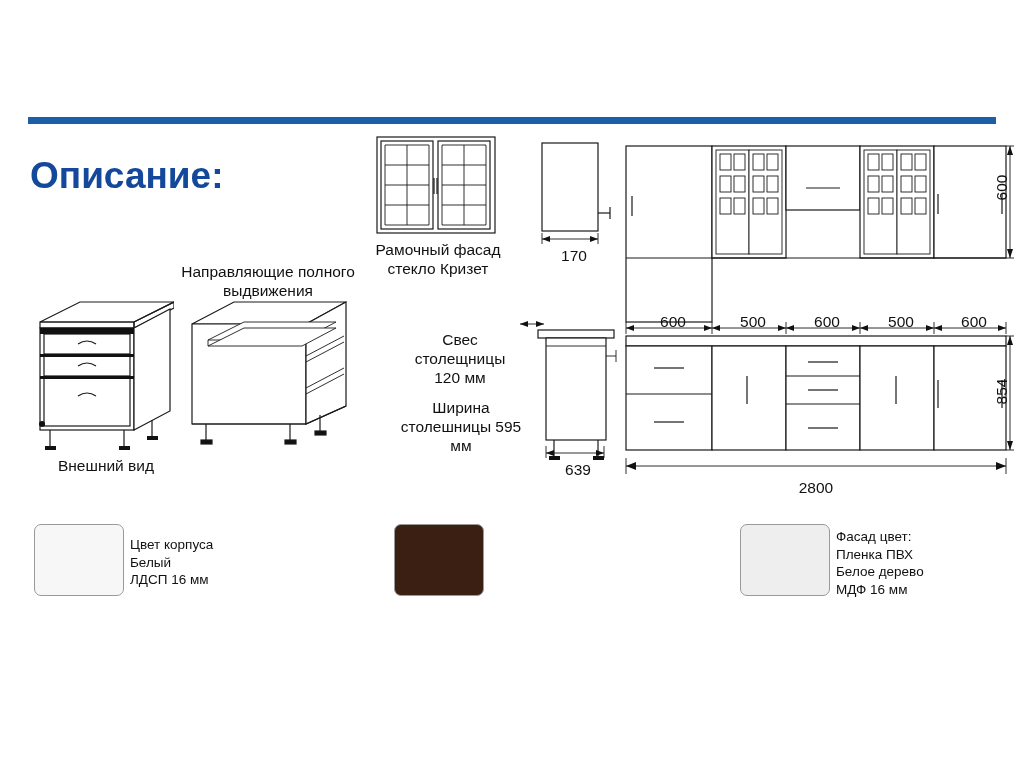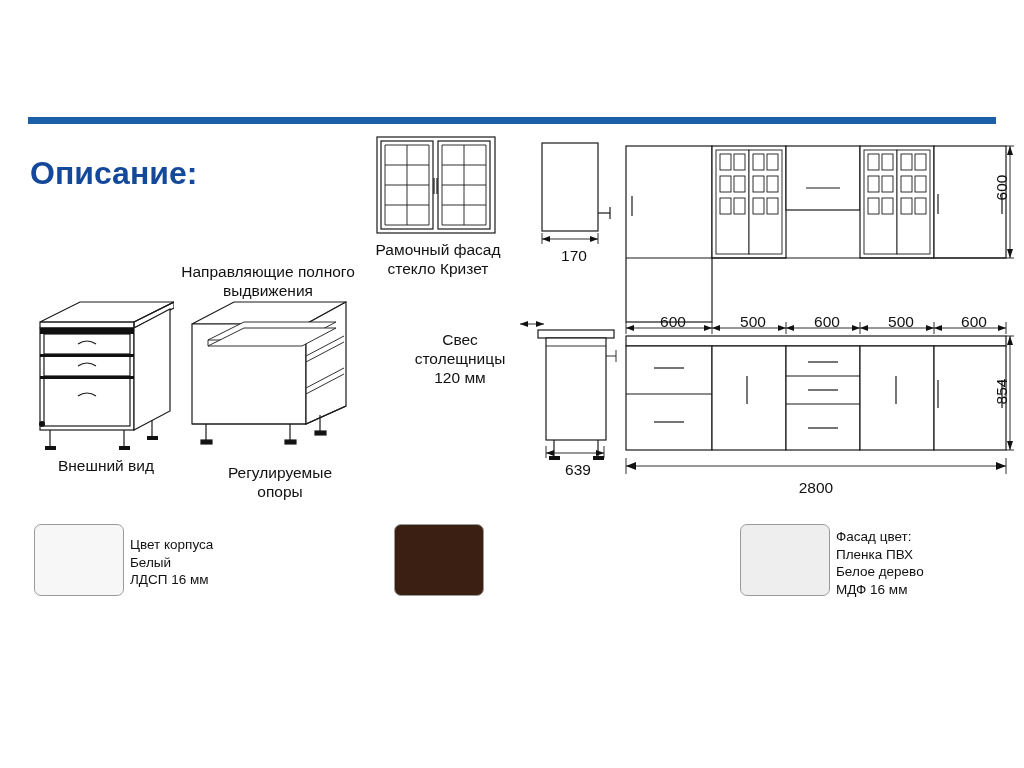--- a/index.html
+++ b/index.html
@@ -28,21 +28,21 @@
     width: 968px;
     height: 7px;
     background: #1a5fa8;
   }
 
   
   .title {
     position: absolute;
     left: 30px;
     top: 155px;
-    font-size: 32px;
+    font-size: 37px;
     font-weight: bold;
     color: #14489a;
     letter-spacing: 0px;
     font-family: "Liberation Sans", sans-serif;
   }
 
   
   .cap {
     position: absolute;
     font-size: 15.5px;
@@ -157,22 +157,20 @@
       <rect x="15" y="144" width="11" height="4" class="ln filldk"></rect>
       <line x1="104" y1="128" x2="104" y2="144" class="ln"></line>
       <rect x="99" y="144" width="11" height="4" class="ln filldk"></rect>
       <line x1="134" y1="119" x2="134" y2="135" class="ln"></line>
       <rect x="129" y="135" width="11" height="4" class="ln filldk"></rect>
 
       <line x1="6" y1="128" x2="120" y2="128" class="ln"></line>
       <line x1="120" y1="128" x2="160" y2="110" class="ln"></line>
     </svg>
   </div>
-  <div class="cap" style="left:205px; top:463px; width:150px;">Регулируемые
-опоры</div>
 
   <div class="dwg" style="left:34px; top:296px;">
     <svg width="140" height="160" viewBox="0 0 140 160">
 
       <polygon points="6,26 46,6 140,6 100,26" class="ln" fill="#ffffff"></polygon>
       <polygon points="6,26 6,32 100,32 100,26" class="ln" fill="#1a1a1a"></polygon>
       <polygon points="100,26 140,6 140,12 100,32" class="ln" fill="#1a1a1a"></polygon>
 
       <rect x="6" y="32" width="94" height="102" class="ln fillw"></rect>
       <polygon points="100,32 136,13 136,115 100,134" class="ln fillw"></polygon>
@@ -217,20 +215,23 @@
       <rect x="73" y="140" width="11" height="4" class="filldk"></rect>
 
       <line x1="0" y1="8" x2="24" y2="8" class="ln-thin"></line>
       <polygon points="0,8 8,5 8,11" class="filldk"></polygon>
       <polygon points="24,8 16,5 16,11" class="filldk"></polygon>
     </svg>
   </div>
   <div class="cap" style="left:400px; top:322px; width:120px;margin-top:8px;">Свес
 столещницы
 120 мм</div>
+  <div class="cap" style="left:396px; top:398px; width:130px;">Ширина
+столешницы
+595 мм</div>
 
   <div class="dwg" style="left:538px; top:444px;">
     <svg width="80" height="26" viewBox="0 0 80 26">
       <line x1="8" y1="2" x2="8" y2="14" class="ln-thin"></line>
       <line x1="66" y1="2" x2="66" y2="14" class="ln-thin"></line>
       <line x1="8" y1="9" x2="66" y2="9" class="ln-thin"></line>
       <polygon points="8,9 16,6 16,12" class="filldk"></polygon>
       <polygon points="66,9 58,6 58,12" class="filldk"></polygon>
     </svg>
   </div>

